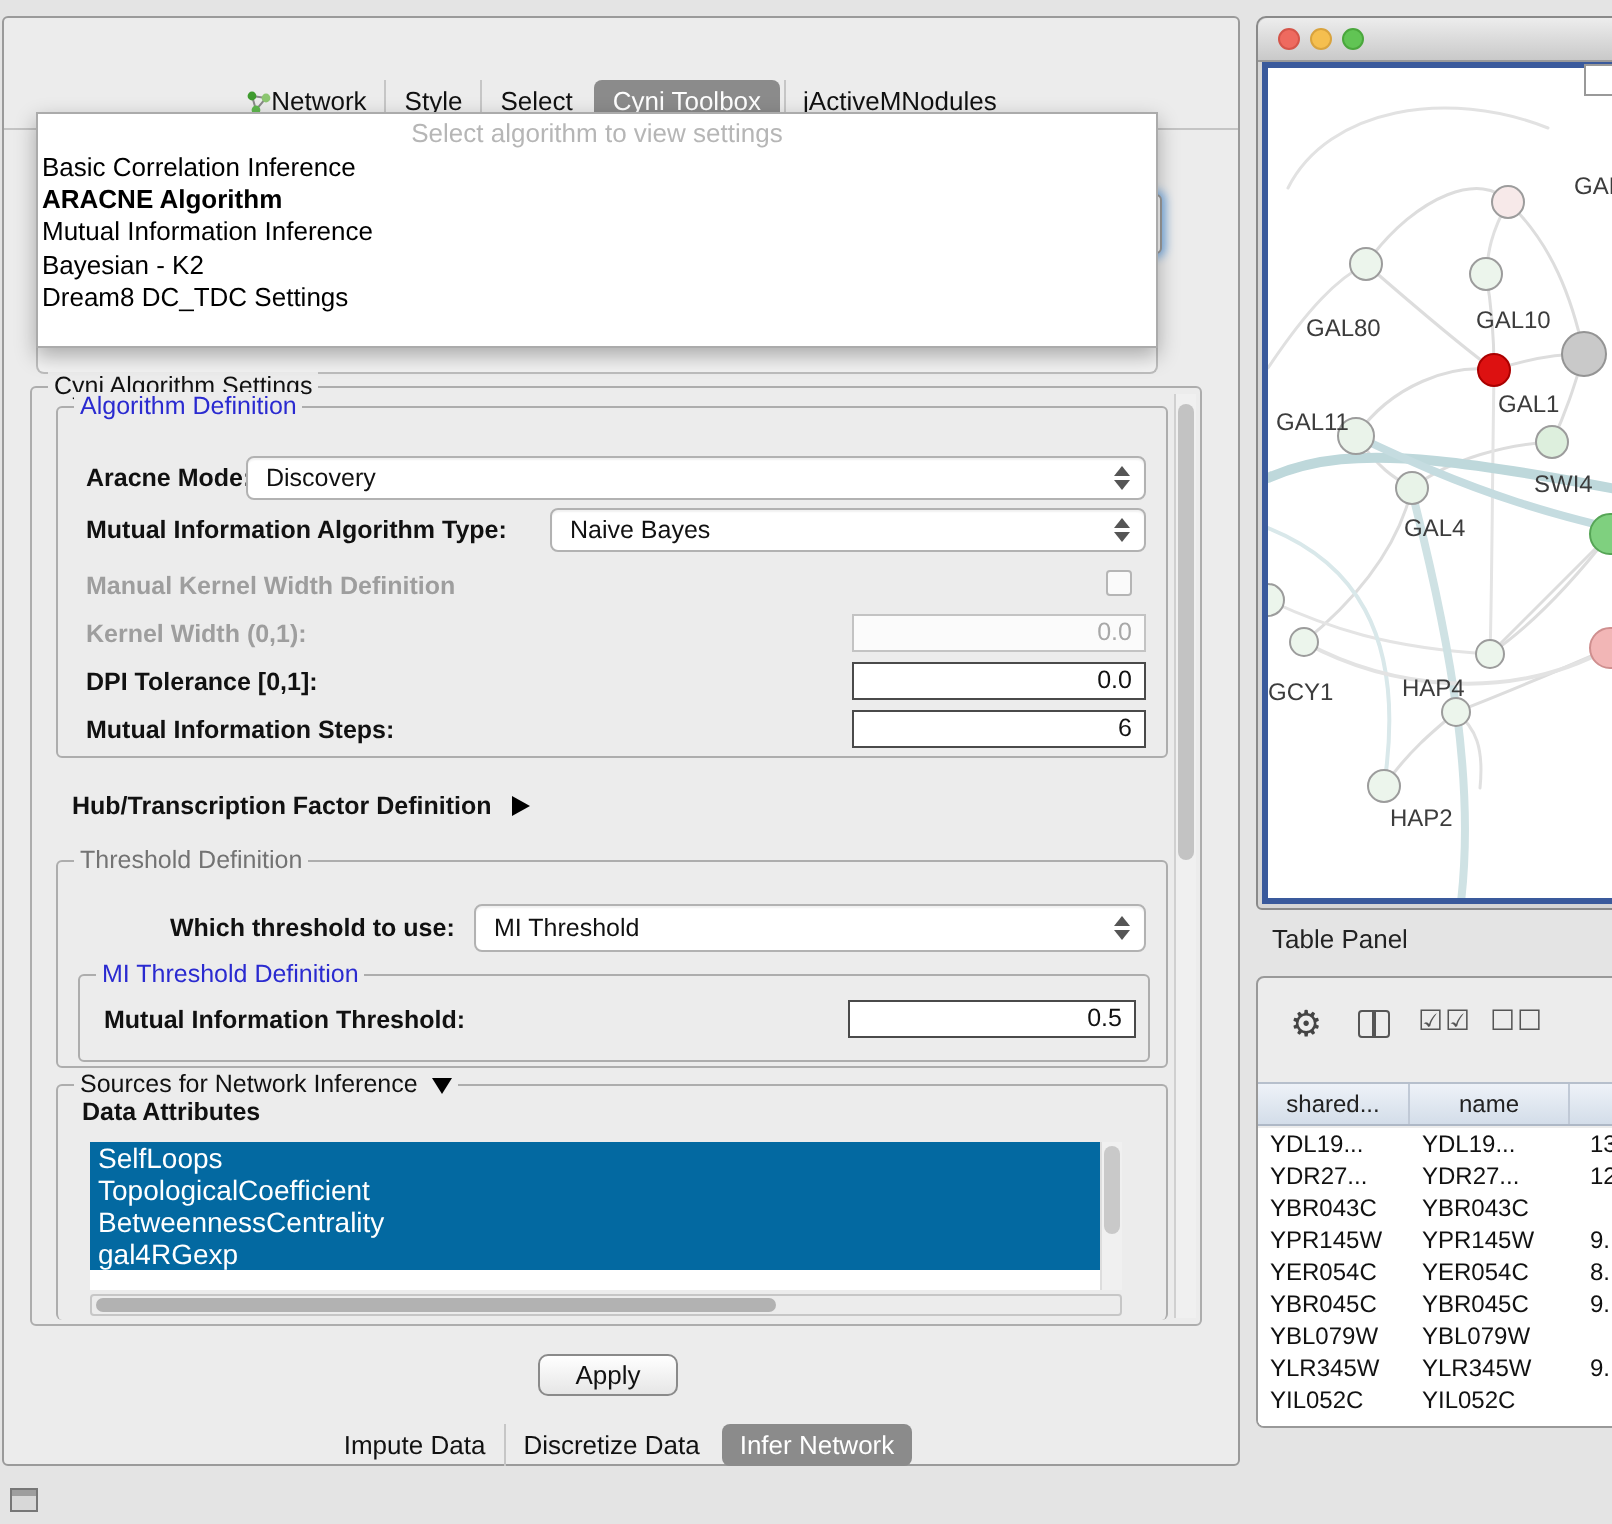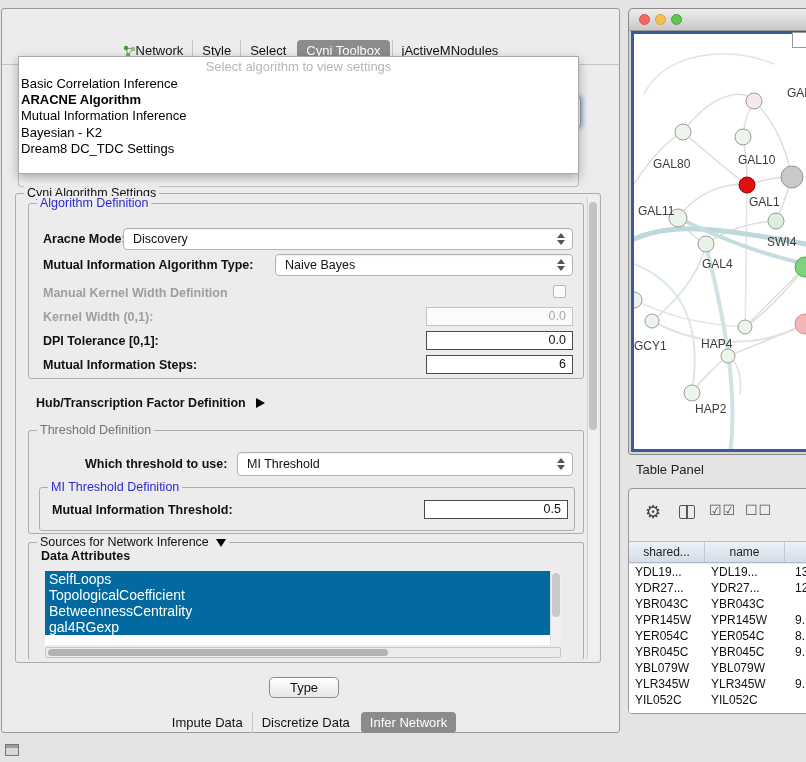--- a/index.html
+++ b/index.html
@@ -212,21 +212,21 @@
           </div>
         <div id="attr-vscroll" style="left:521px;top:28px">
             <div id="attr-vthumb"></div>
           </div>
         <div id="attr-hbar">
             <div id="attr-hthumb"></div>
           </div>
       </div>
     </div>
 
-    <div id="apply-btn">Type</div>
+    <div id="apply-btn">Apply</div>
 
     <div id="bottom-tabs">
         <span class="tab">
           <span>Impute Data</span>
         </span>
         <span class="tab">
           <span>Discretize Data</span>
         </span>
         <span class="tab active">
           <span>Infer Network</span>

